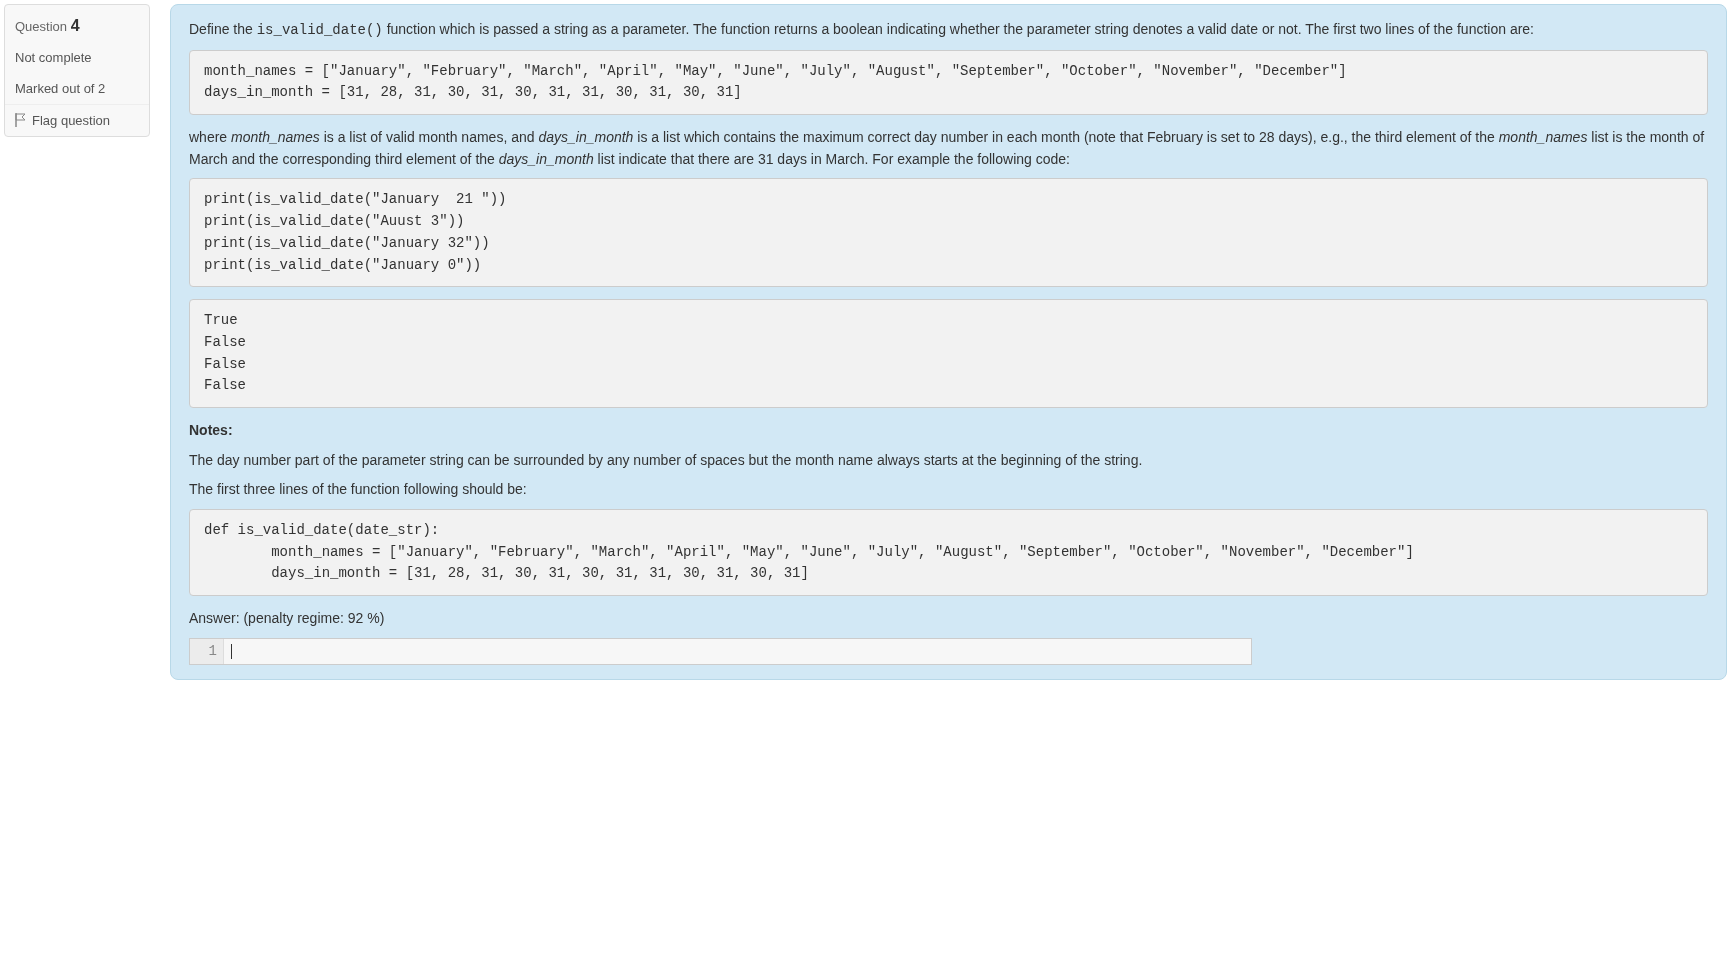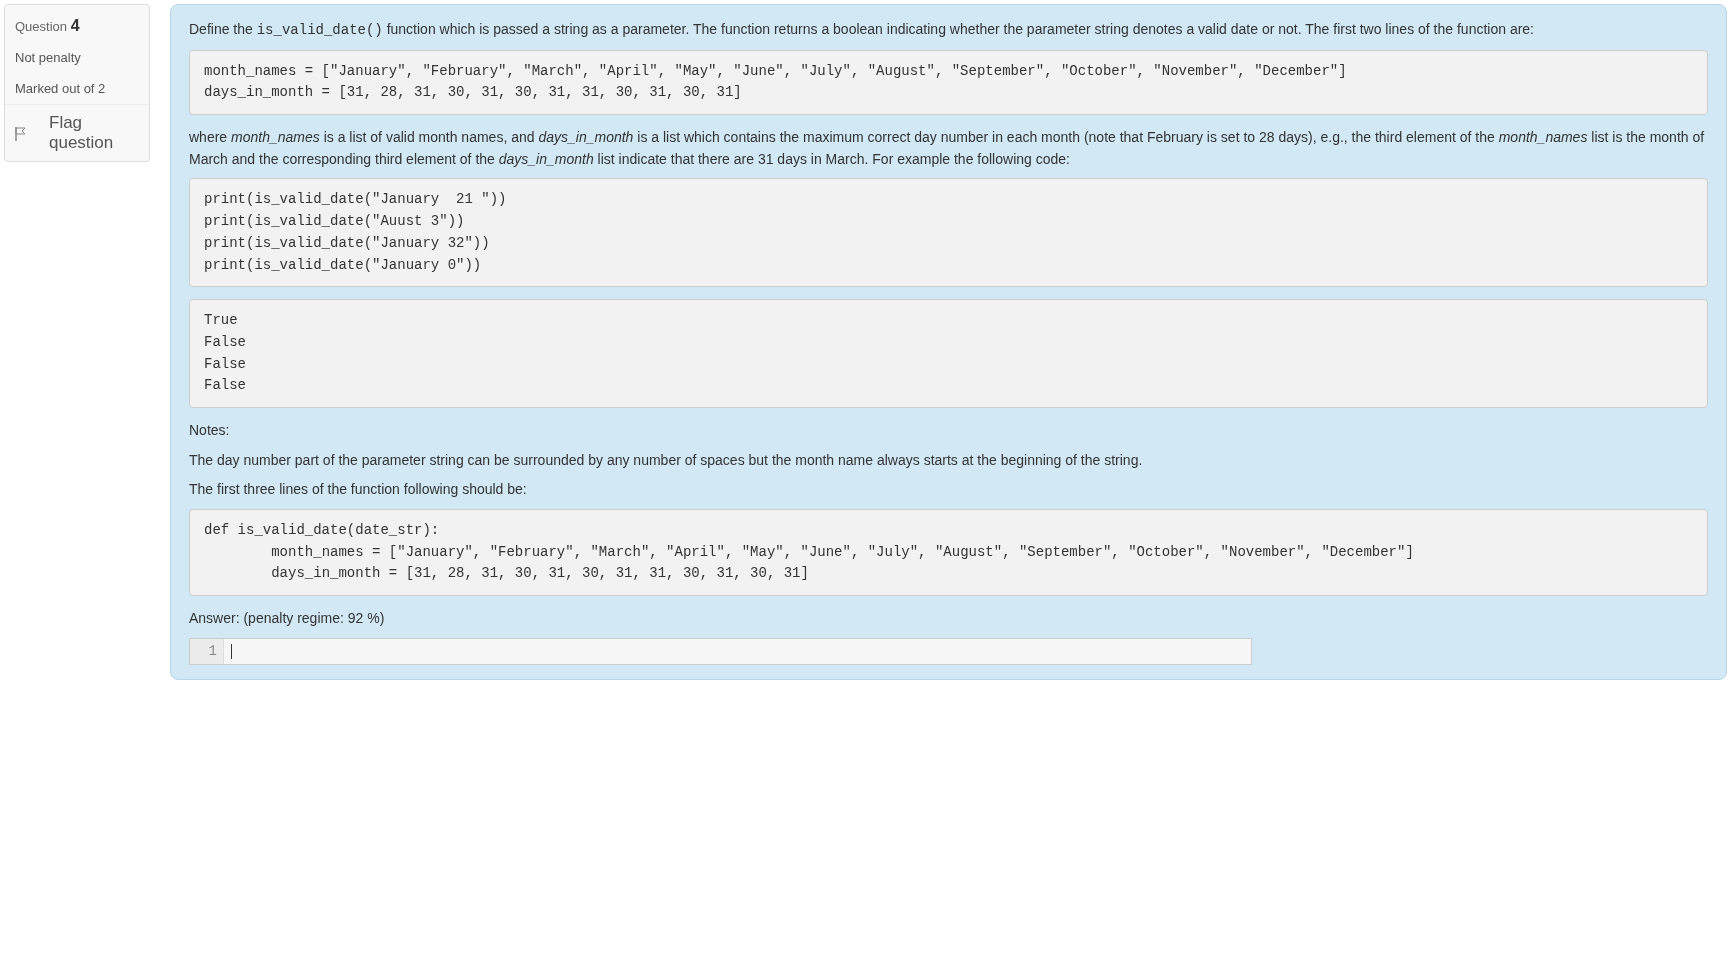--- a/index.html
+++ b/index.html
@@ -32,25 +32,25 @@
 .sidebar .question-num {
   color: #666;
 }
 .sidebar .question-num b {
   font-size: 16px;
   color: #333;
 }
 .sidebar .flag-line {
   border-top: 1px solid #eee;
   padding: 8px 10px;
-  font-size: 17px;
+  font-size: 13px;
   color: #555;
   display: flex;
   align-items: center;
-  gap: 22px;
+  gap: 5px;
   cursor: pointer;
 }
 .flag-icon {
   width: 12px;
   height: 14px;
   display: inline-block;
 }
 .main {
   flex: 1;
   background: #d2e8f5;
@@ -73,21 +73,21 @@
   border: 1px solid #ccc;
   border-radius: 4px;
   padding: 10px 14px;
   margin: 8px 0 12px 0;
   font-family: Menlo, Consolas, "Courier New", monospace;
   font-size: 14px;
   white-space: pre-wrap;
   word-wrap: break-word;
   line-height: 1.55;
 }
-.notes-head { font-weight: normal; margin-top: 6px; }
+.notes-head { font-weight: bold; margin-top: 6px; }
 .answer-label { margin-top: 10px; }
 .editor {
   display: flex;
   background: #f7f7f7;
   border: 1px solid #ccc;
   font-family: Menlo, Consolas, "Courier New", monospace;
   font-size: 14px;
   margin-top: 2px;
   width: 70%;
 }
@@ -117,21 +117,21 @@
 </head>
 <body>
 
 <div class="container">
 
   <div class="sidebar">
     <div class="info-line first question-num">
       <span>Question</span>
       <b>4</b>
     </div>
-    <div class="info-line">Not penalty</div>
+    <div class="info-line">Not complete</div>
     <div class="info-line">Marked out of 2</div>
     <div class="flag-line">
       <span class="flag-icon">
         <svg viewBox="0 0 12 14" width="12" height="14">
           <path d="M1 0 L1 14" stroke="#888" stroke-width="1.5"></path>
           <path d="M1 1 L10 1 L7 4 L10 7 L1 7 Z" fill="none" stroke="#888" stroke-width="1"></path>
         </svg>
       </span>
       <span>Flag question</span>
     </div>

